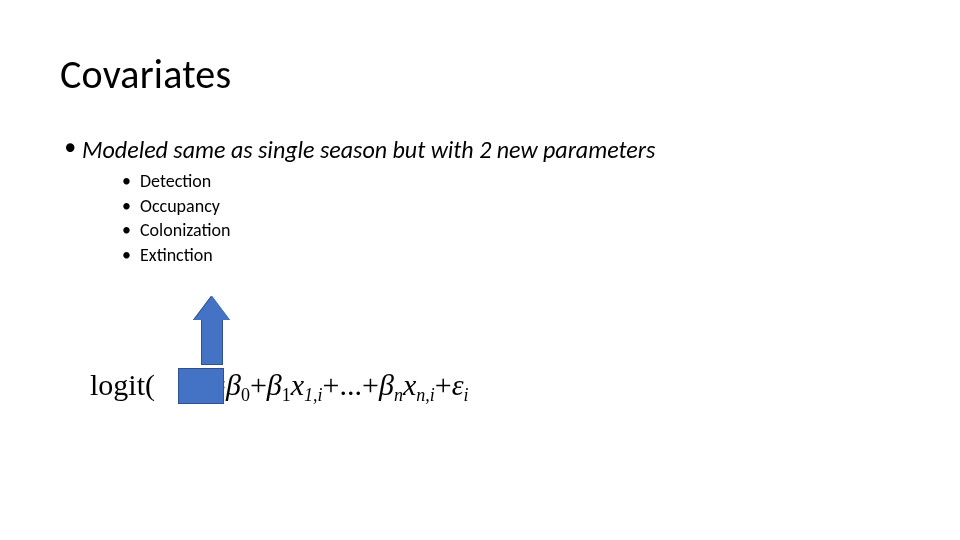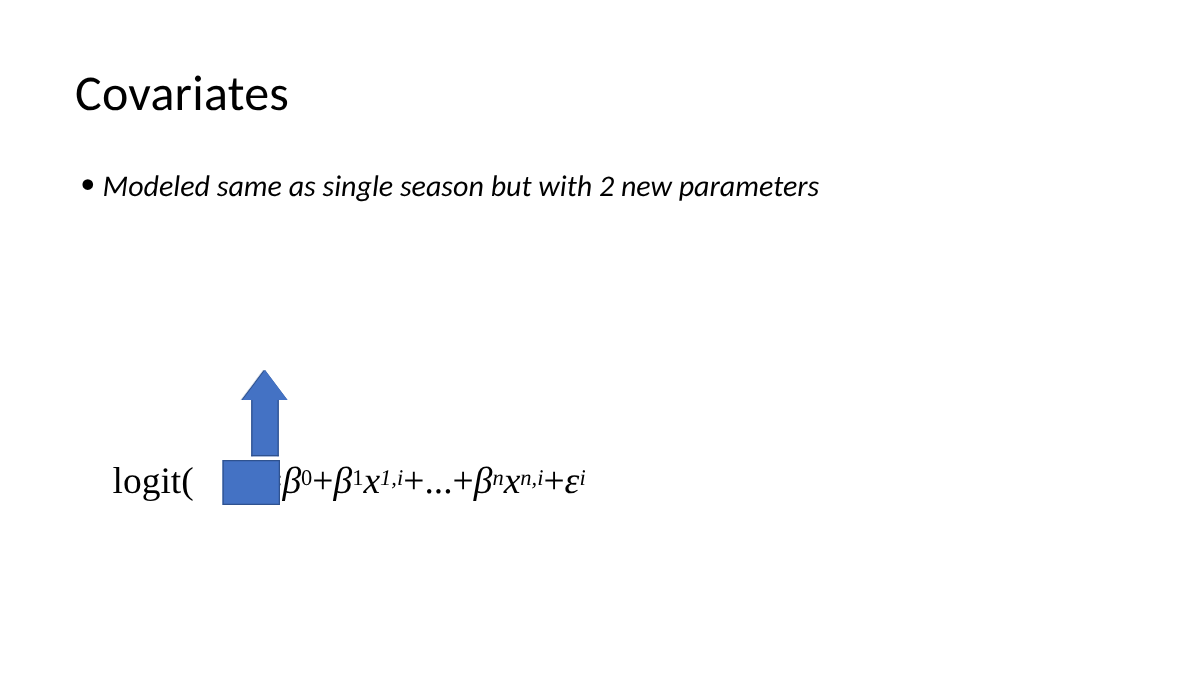--- a/index.html
+++ b/index.html
@@ -97,40 +97,46 @@
   }
   .equation {
     position: absolute;
     left: 90px;
     top: 368px;
     font-family: "Times New Roman", Times, serif;
     font-size: 30px;
     font-style: italic;
     white-space: nowrap;
     display: flex;
-    align-items: flex-start;
+    align-items: flex-end;
   }
   .rm { font-style: normal; }
   .sub {
     font-size: 18px;
     vertical-align: sub;
     position: relative;
     top: 4px;
   }
   .gap { display: inline-block; width: 44px; }
 </style>
 </head>
 <body>
 
 <div class="slide">
 
   <h1 class="title">Covariates</h1>
 
   <div class="level1">Modeled same as single season but with 2 new parameters</div>
 
+  <div class="level2-group">
+    <div class="level2">Detection</div>
+    <div class="level2">Occupancy</div>
+    <div class="level2">Colonization</div>
+    <div class="level2">Extinction</div>
+  </div>
 
   <div class="arrow-wrap">
     <div class="arrow-head"></div>
     <div class="arrow-stem"></div>
   </div>
 
   <div class="equation">
     <span class="rm">logit</span>
     <span class="rm">(</span>
     <span class="gap"></span>

